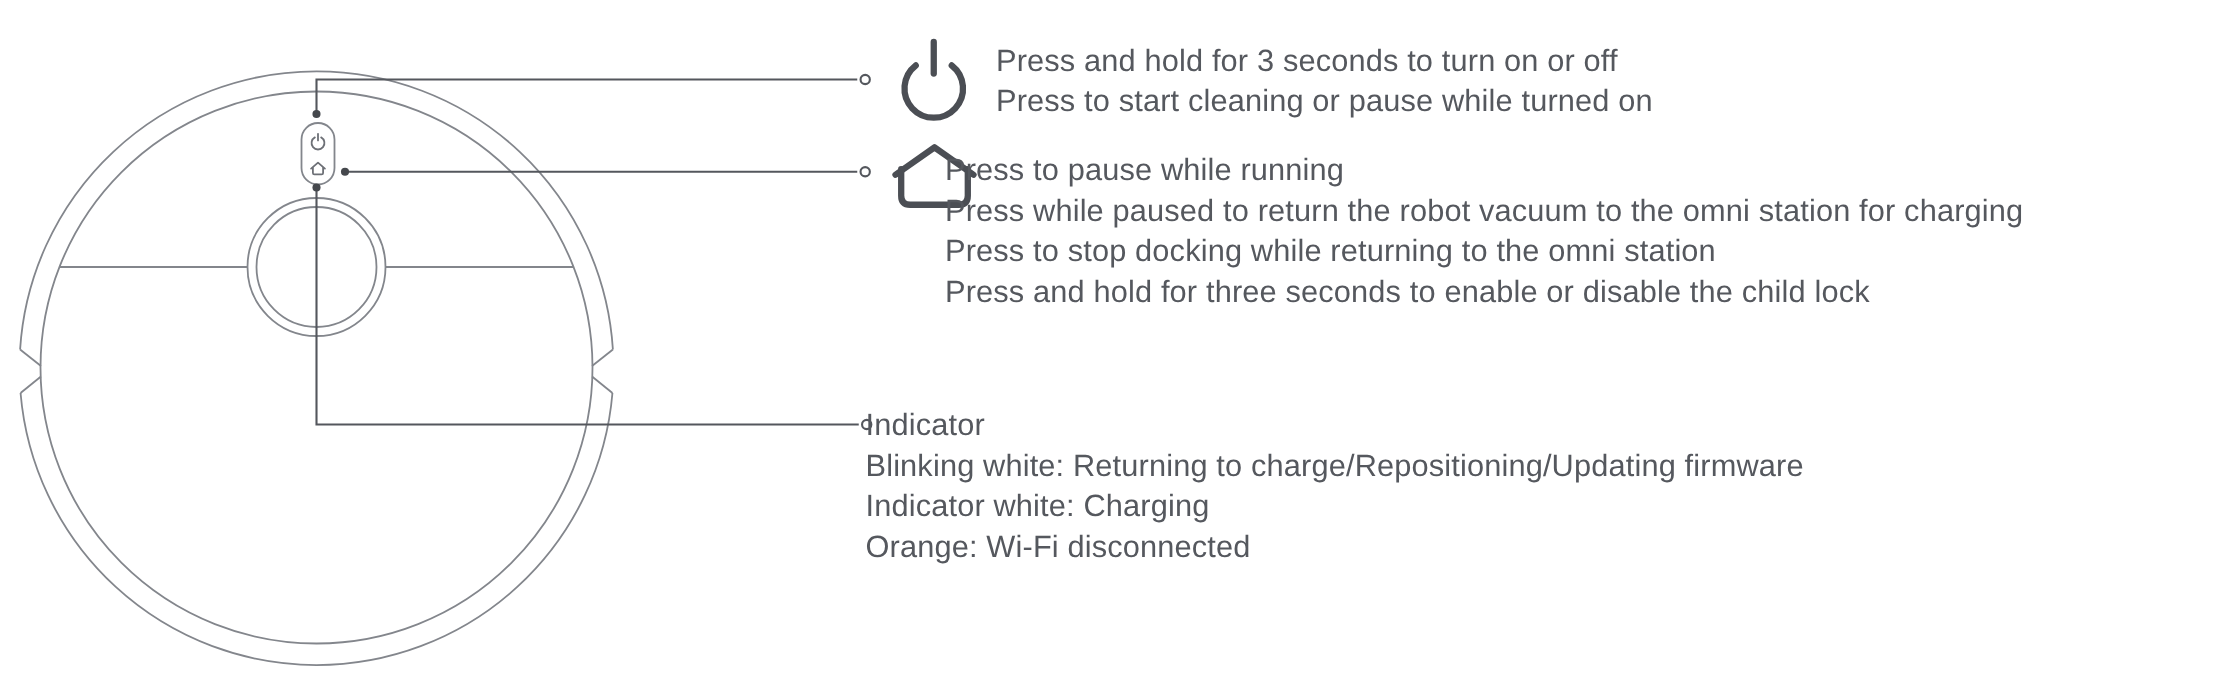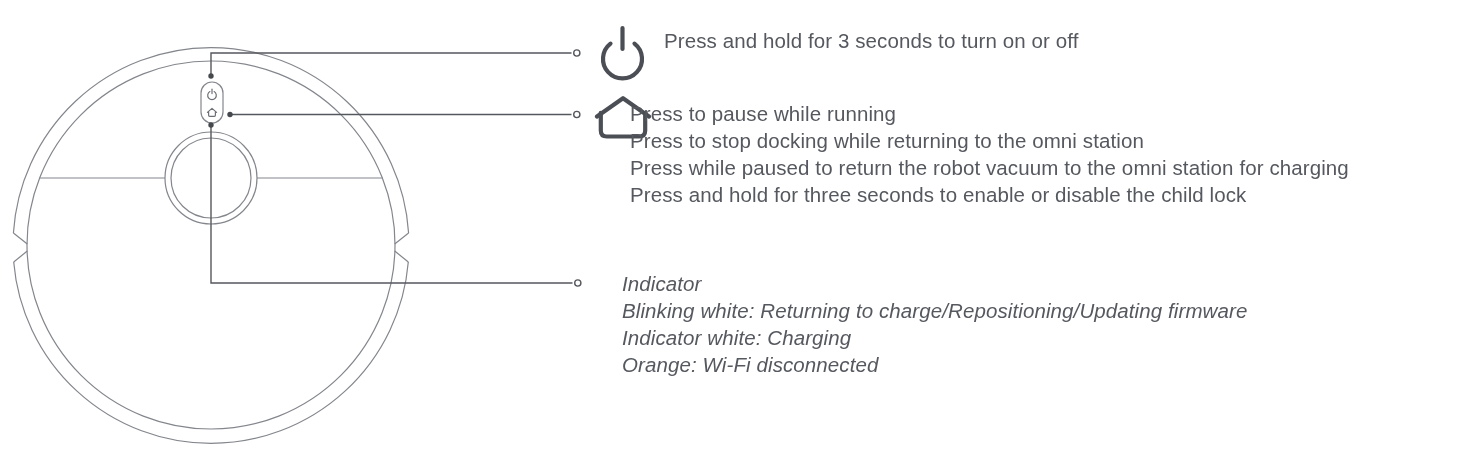--- a/index.html
+++ b/index.html
@@ -93,29 +93,30 @@
 
   <div class="icon" style="left:594px; top:96px;">
     <svg width="58" height="44" viewBox="0 0 58 44" fill="none" stroke="#4b4e54" stroke-width="4.2" stroke-linecap="round" stroke-linejoin="round">
       <path d="M 3 20.5 L 29 2.2 L 55 20.5"></path>
       <path d="M 6.8 16.8 L 6.8 34.5 Q 6.8 40.5 12.8 40.5 L 45.2 40.5 Q 51.2 40.5 51.2 34.5 L 51.2 16.8"></path>
     </svg>
   </div>
 
   <div class="txt" style="left:664px; top:27px;">
     <div>Press and hold for 3 seconds to turn on or off</div>
+    <div>Press to start cleaning or pause while turned on</div>
   </div>
 
   <div class="txt" style="left:630px; top:100px;">
     <div>Press to pause while running</div>
+    <div>Press while paused to return the robot vacuum to the omni station for charging</div>
     <div>Press to stop docking while returning to the omni station</div>
-    <div>Press while paused to return the robot vacuum to the omni station for charging</div>
     <div>Press and hold for three seconds to enable or disable the child lock</div>
   </div>
 
-  <div class="txt" style="left:622px; top:270px;font-style:italic;">
+  <div class="txt" style="left:577px; top:270px;">
     <div>Indicator</div>
     <div>Blinking white: Returning to charge/Repositioning/Updating firmware</div>
     <div>Indicator white: Charging</div>
     <div>Orange: Wi-Fi disconnected</div>
   </div>
 
 </div>
 
 </body></html>

